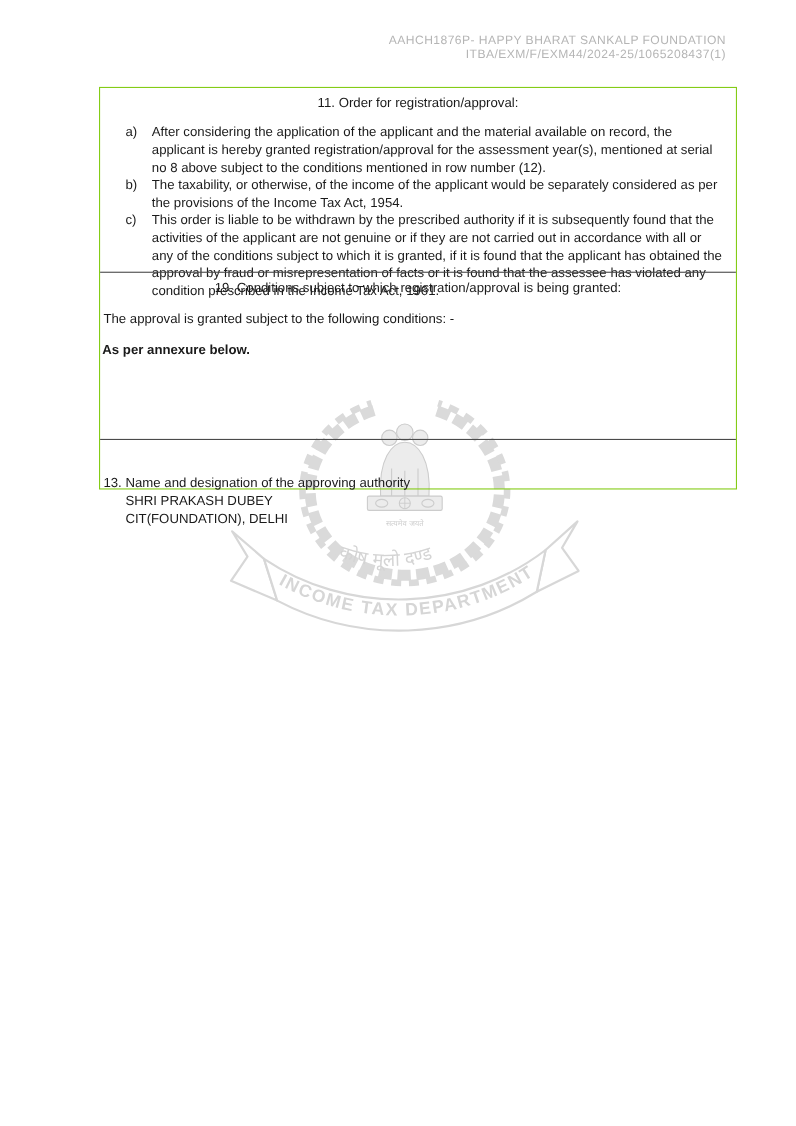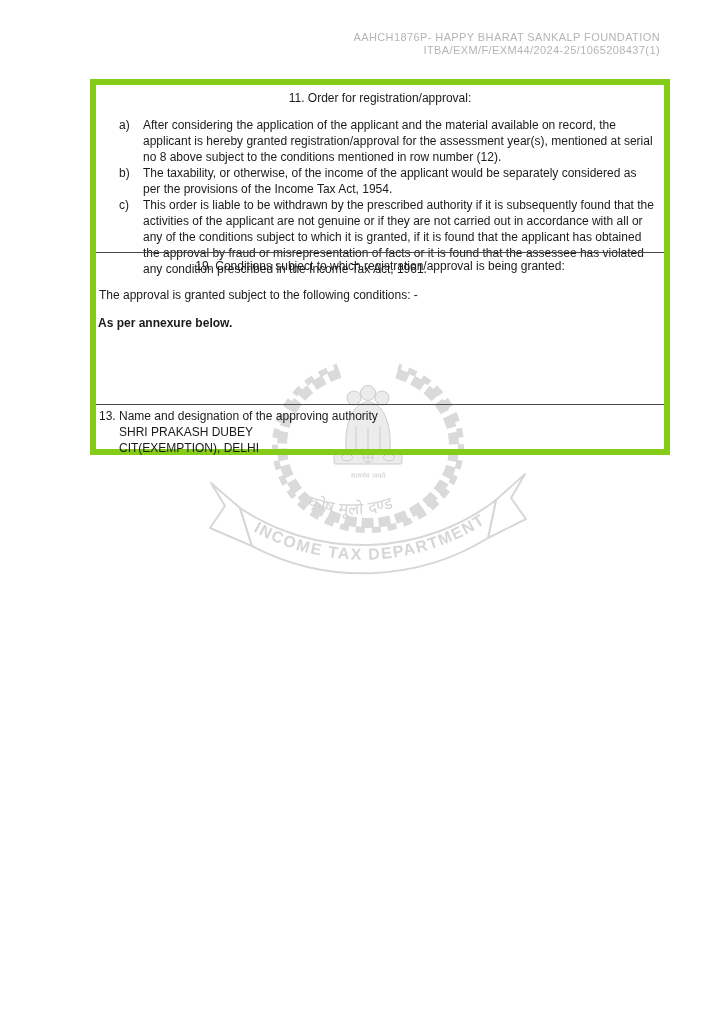--- a/index.html
+++ b/index.html
@@ -35,39 +35,39 @@
     height: 244px;
     z-index: 0;
   }
 
   
   .doc-table {
     position: absolute;
     left: 90px;
     top: 79px;
     width: 580px;
-    border: 6px solid #84cc16;
+    border: 1px solid #84cc16;
     background: transparent;
     z-index: 1;
     font-size: 12px;
     line-height: 16px;
   }
   .t-row { position: relative; }
   .t-row + .t-row { border-top: 1px solid #4a4a4a; }
   .row-11 { height: 167px; }
   .row-12 { height: 152px; }
   .row-13 { height: 45px; }
   .row-heading { text-align: center; padding-top: 5px; }
   .list { margin-top: 11px; }
   .list-item { display: flex; }
   .li-label { width: 24px; margin-left: 23px; flex: 0 0 auto; }
   .li-text { flex: 1 1 auto; padding-right: 10px; }
   .row-12 .para { margin: 13px 0 0 3px; }
   .row-12 .para-bold { margin: 12px 0 0 2px; font-weight: bold; }
-  .row-13 .auth-heading { padding: 3px 0 0 3px; }
+  .row-13 .auth-heading { padding: 3px 0 0 3px; margin-top: 28px; }
   .row-13 .auth-line { padding-left: 23px; }
 
   
   .doc-footer {
     position: absolute;
     left: 90px;
     top: 980px;
     width: 580px;
     text-align: left;
     font-size: 13px;
@@ -148,21 +148,21 @@
 
     <div class="t-row row-12">
       <div class="row-heading">19. Conditions subject to which registration/approval is being granted:</div>
       <div class="para">The approval is granted subject to the following conditions: -</div>
       <div class="para-bold">As per annexure below.</div>
     </div>
 
     <div class="t-row row-13">
       <div class="auth-heading">13. Name and designation of the approving authority</div>
       <div class="auth-line">SHRI PRAKASH DUBEY</div>
-      <div class="auth-line">CIT(EXEMPTION), DELHI</div>
+      <div class="auth-line">CIT(FOUNDATION), DELHI</div>
     </div>
 
   </div>
 
   <div class="doc-footer">
     <span>Page 2 of 4</span>
   </div>
 
 </div>
 

